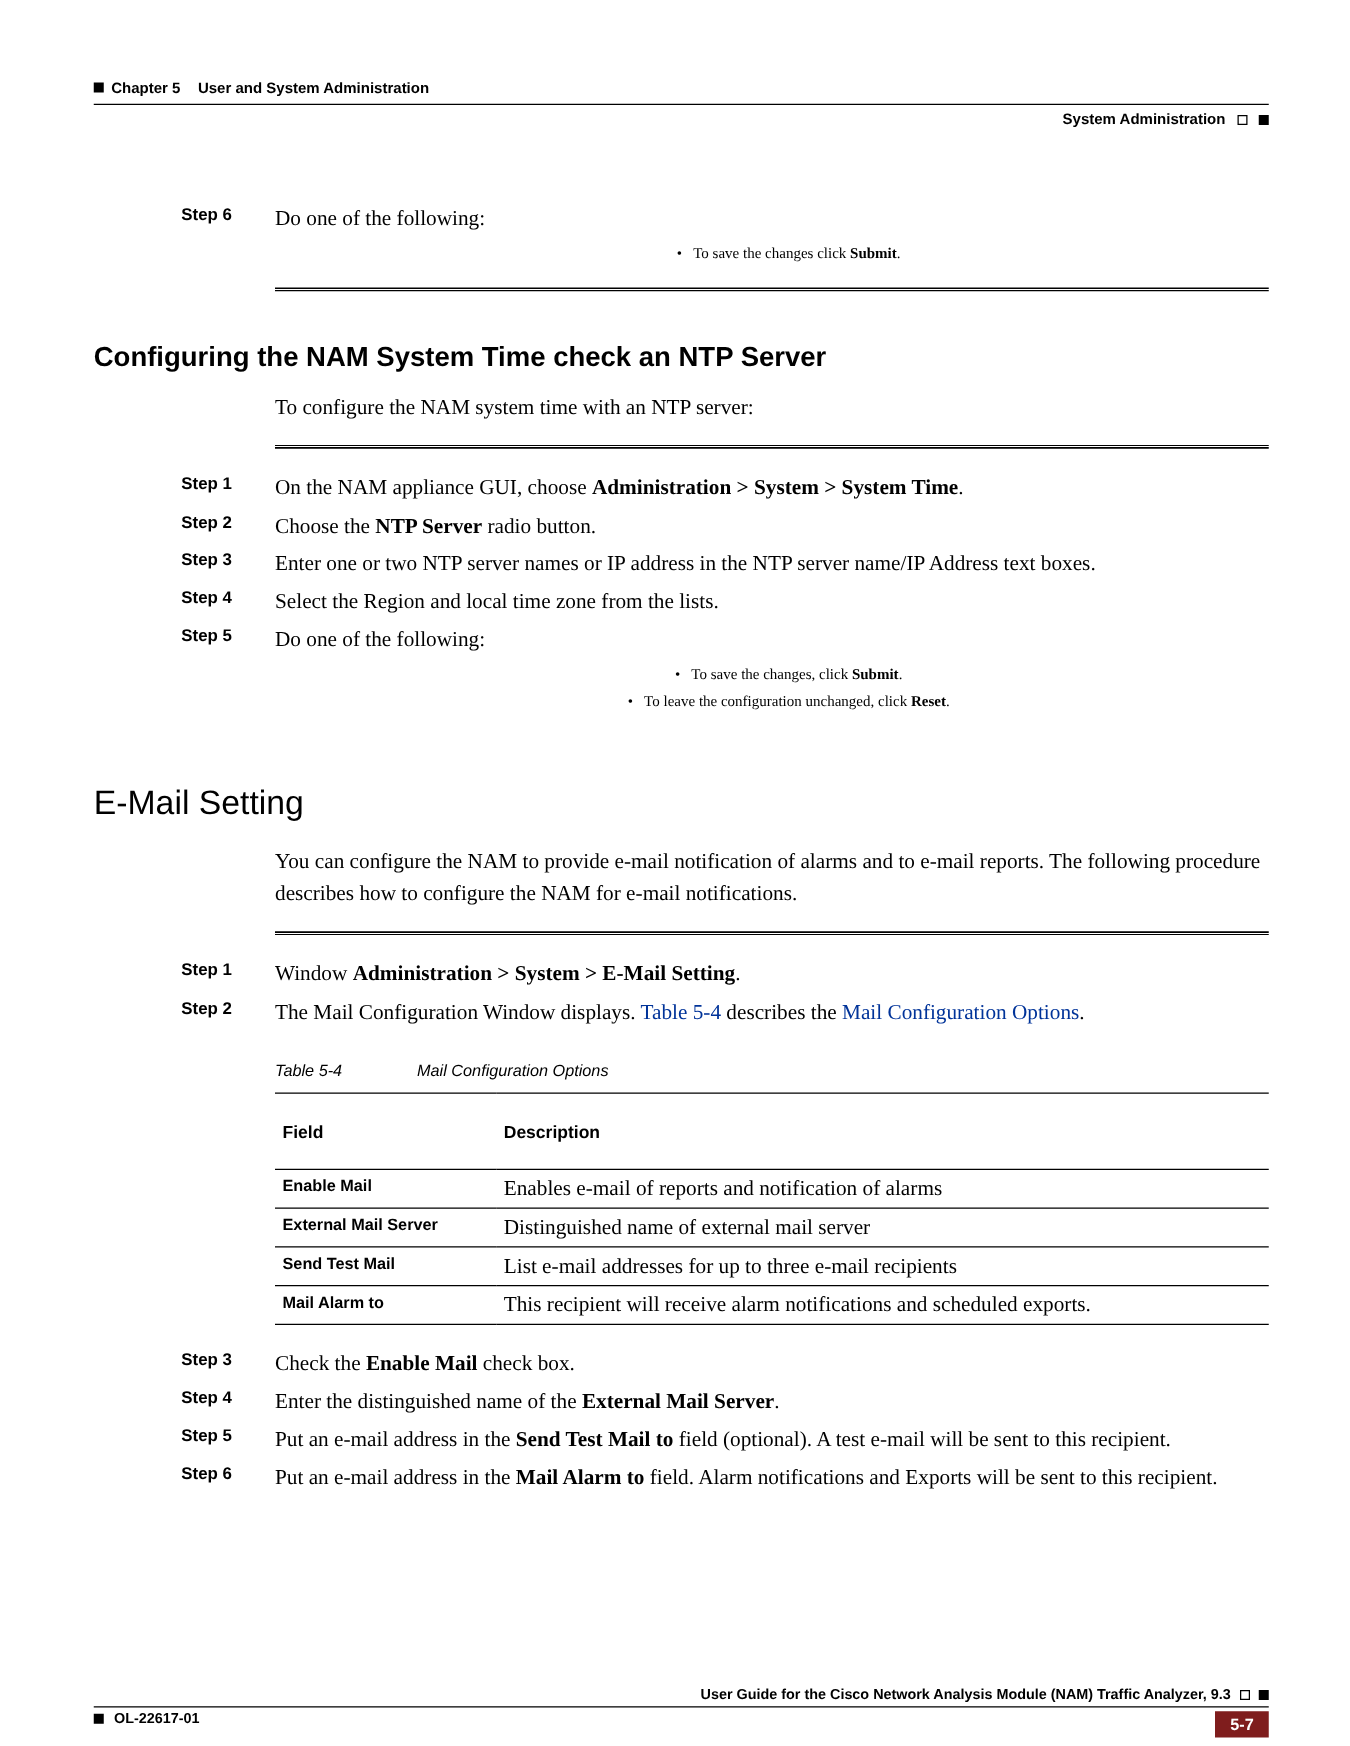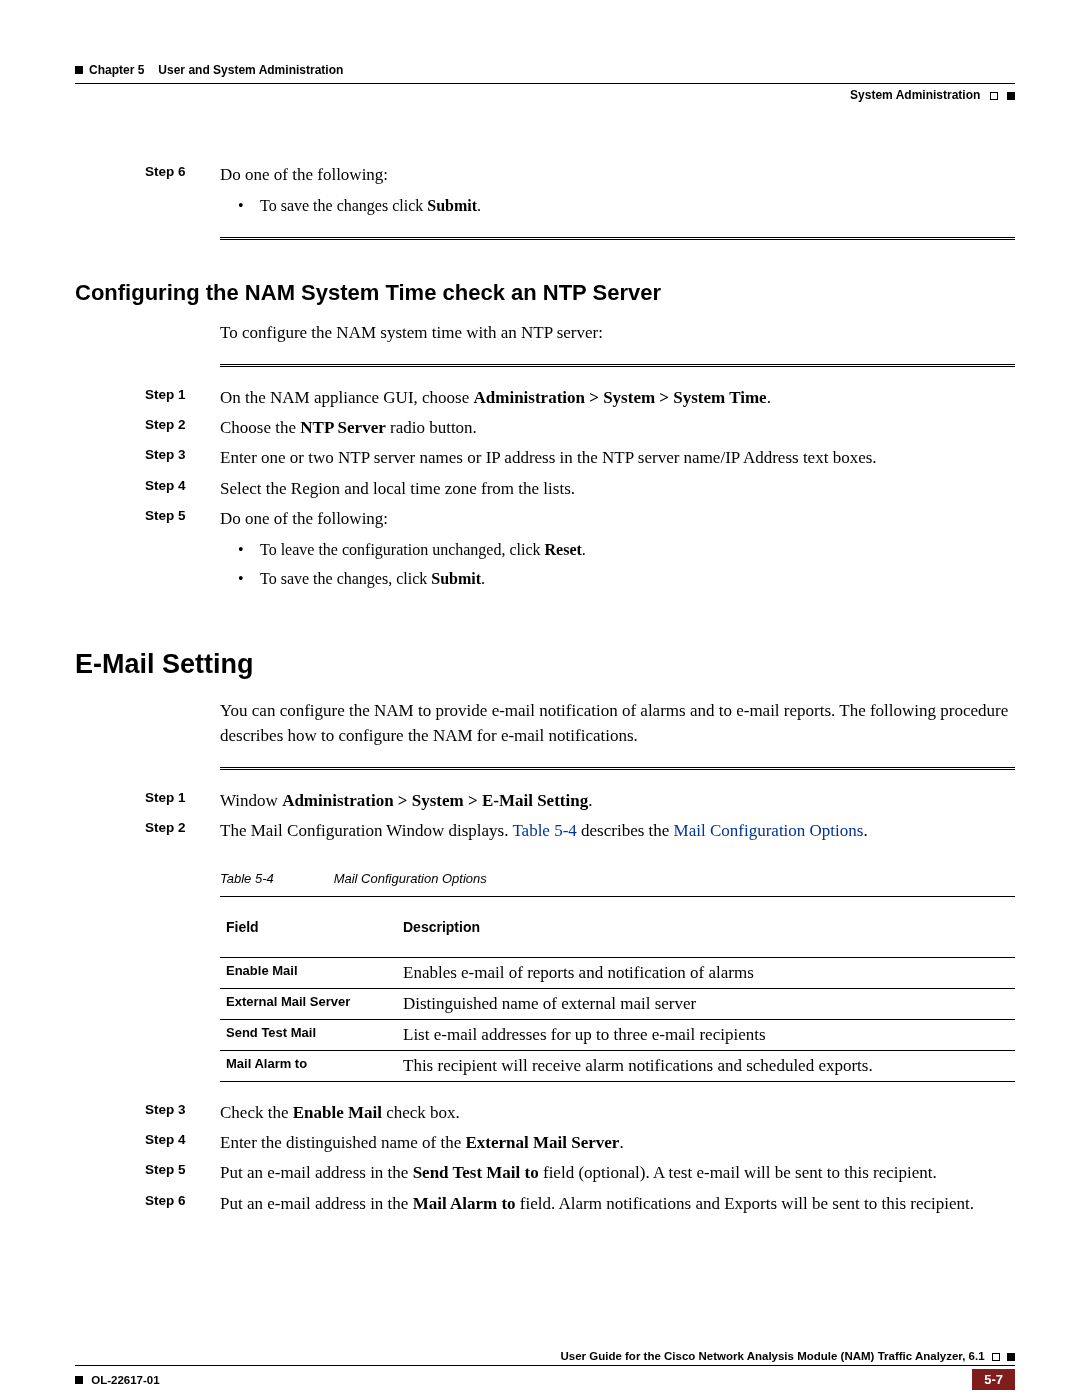--- a/index.html
+++ b/index.html
@@ -72,22 +72,23 @@
   }
   .step-body {
     flex: 1;
     font-size: 17px;
   }
   .step-body b, .intro b, .bullets b { font-weight: bold; }
   .bullets {
     margin: 0 0 0 95px;
     padding: 0;
     list-style: none;
-    font-size: 16px;
+    font-size: 12px;
     line-height: 1.8;
+    text-align: center;
   }
   .bullets li::before {
     content: "•";
     display: inline-block;
     width: 22px;
     margin-left: -2px;
   }
   .section-rule-dbl {
     height: 3px;
     margin: 16px 0 18px 75px;
@@ -95,21 +96,21 @@
   }
   .h3 {
     font-family: Arial, Helvetica, sans-serif;
     font-size: 22px;
     font-weight: bold;
     margin: 40px 0 14px 0;
   }
   .h2 {
     font-family: Arial, Helvetica, sans-serif;
     font-size: 27px;
-    font-weight: bold;
+    font-weight: normal;
     margin: 55px 0 18px 0;
   }
   .intro {
     font-size: 17px;
     line-height: 1.5;
     margin-bottom: 18px;
     margin-left: 75px;
   }
   .link { color: #003399; }
   .table-caption {
@@ -165,21 +166,21 @@
     margin-bottom: 3px;
   }
   .footer-row1 .sq-outline, .footer-row1 .sq-solid, .top-header .sq-solid {
     display:inline-block; width:8px; height:8px; vertical-align:middle;
   }
   .footer-row1 .sq-outline { border:1px solid #000; box-sizing:border-box; margin-left:4px;}
   .footer-row1 .sq-solid { background:#000; margin-left:4px;}
   .footer-row2 {
     display: flex;
     justify-content: space-between;
-    align-items: center;
+    align-items: flex-start;
   }
   .footer-row2 .ol .sq-solid { display:inline-block; width:8px; height:8px; background:#000; vertical-align:middle; margin-right:5px;}
   .page-badge {
     background: #7f1d1d;
     color: #fff;
     padding: 3px 12px;
     font-weight: bold;
     font-size: 13px;
   }
 </style>
@@ -232,22 +233,22 @@
     </div>
     <div class="step-row">
       <div class="step-label">Step 4</div>
       <div class="step-body">Select the Region and local time zone from the lists.</div>
     </div>
     <div class="step-row">
       <div class="step-label">Step 5</div>
       <div class="step-body">Do one of the following:</div>
     </div>
     <ul class="bullets">
+      <li><span>To save the changes, click </span><b>Submit</b><span>.</span></li>
       <li><span>To leave the configuration unchanged, click </span><b>Reset</b><span>.</span></li>
-      <li><span>To save the changes, click </span><b>Submit</b><span>.</span></li>
     </ul>
   </div>
 
   <div class="h2">E-Mail Setting</div>
   <div class="content">
     <div class="intro">You can configure the NAM to provide e-mail notification of alarms and to e-mail reports. The following procedure describes how to configure the NAM for e-mail notifications.</div>
     <div class="section-rule-dbl"></div>
 
     <div class="step-row">
       <div class="step-label">Step 1</div>
@@ -306,21 +307,21 @@
     </div>
     <div class="step-row">
       <div class="step-label">Step 6</div>
       <div class="step-body"><span>Put an e-mail address in the </span><b>Mail Alarm to</b><span> field. Alarm notifications and Exports will be sent to this recipient.</span></div>
     </div>
 
   </div>
 
   <div class="footer">
     <div class="footer-row1">
-      <span>User Guide for the Cisco Network Analysis Module (NAM) Traffic Analyzer, 6.1</span>
+      <span>User Guide for the Cisco Network Analysis Module (NAM) Traffic Analyzer, 9.3</span>
       <span class="sq-outline"></span>
       <span class="sq-solid"></span>
     </div>
     <div class="rule1"></div>
     <div class="footer-row2">
       <div class="ol">
         <span class="sq-solid"></span>
         <span>OL-22617-01</span>
       </div>
       <div class="page-badge">5-7</div>

